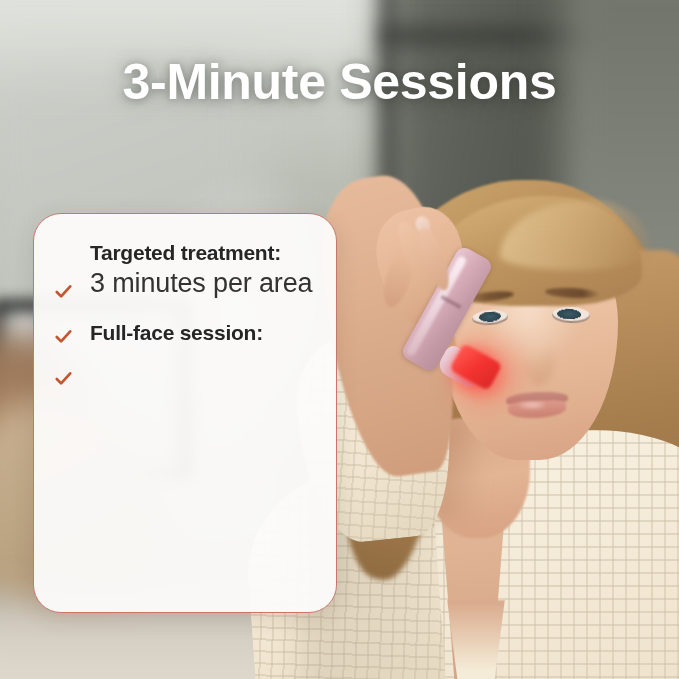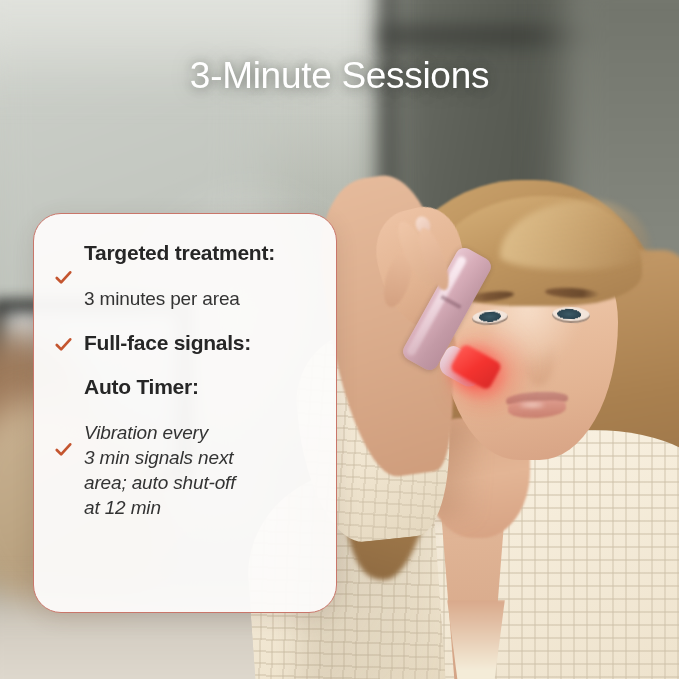--- a/index.html
+++ b/index.html
@@ -498,22 +498,22 @@
     left: 0; top: 56px;
     width: 679px;
     text-align: center;
     color: #ffffff;
     line-height: 1.06;
     text-shadow: 0 1px 10px rgba(40,45,40,0.45), 0 0 26px rgba(40,45,40,0.25);
     letter-spacing: -0.3px;
   }
   .headline .l1 {
     display: block;
-    font-size: 37px;
-    font-weight: 400;
+    font-size: 50px;
+    font-weight: 700;
   }
   .headline .l2 {
     display: block;
     font-size: 43px;
     font-weight: 700;
     letter-spacing: -0.5px;
   }
 
   
   .card {
@@ -528,49 +528,48 @@
     padding: 26px 18px 20px 20px;
     overflow: hidden;
   }
   .bullets {
     display: flex;
     flex-direction: column;
     gap: 19px;
   }
   .bullet {
     display: flex;
-    align-items: center;
-    gap: 11px;
+    align-items: flex-end;
+    gap: 17px;
   }
   .check {
     flex: 0 0 auto;
     width: 19px;
     height: 19px;
     margin-top: 4px;
     color: #c4552f;
   }
   .check svg { display: block; width: 19px; height: 19px; }
   .btext { flex: 1 1 auto; min-width: 0; }
   .bhead {
     display: block;
     font-size: 21px;
     font-weight: 700;
     color: #262626;
     line-height: 1.22;
     letter-spacing: -0.25px;
   }
   .bbody {
     display: block;
-    font-size: 19px;
+    font-size: 27px;
     font-weight: 400;
     color: #333333;
     line-height: 1.32;
     letter-spacing: -0.15px;
     white-space: pre-line;
-    margin-top: 20px;
   }
   .bbody.italic { font-style: italic; }
 </style>
 </head>
 <body>
 
 <div id="stage">
 
   <div class="scene">
     <div class="bg-base"></div>
@@ -651,35 +650,28 @@
         </span>
       </div>
 
       <div class="bullet">
         <span class="check">
           <svg viewBox="0 0 24 24" aria-hidden="true">
             <path d="M3.5 12.6 L9.0 18.2 L20.5 5.5" fill="none" stroke="currentColor" stroke-width="3.4" stroke-linecap="round" stroke-linejoin="round"></path>
           </svg>
         </span>
         <span class="btext">
-          <span class="bhead">Full-face signals:</span>
+          <span class="bhead">Full-face session:</span>
         </span>
       </div>
 
       <div class="bullet">
         <span class="check">
           <svg viewBox="0 0 24 24" aria-hidden="true">
             <path d="M3.5 12.6 L9.0 18.2 L20.5 5.5" fill="none" stroke="currentColor" stroke-width="3.4" stroke-linecap="round" stroke-linejoin="round"></path>
           </svg>
         </span>
-        <span class="btext">
-          <span class="bhead">Auto Timer:</span>
-          <span class="bbody italic">Vibration every
-3 min signals next
-area; auto shut-off
-at 12 min</span>
-        </span>
       </div>
 
     </div>
   </div>
 
 </div>
 
 </body></html>

